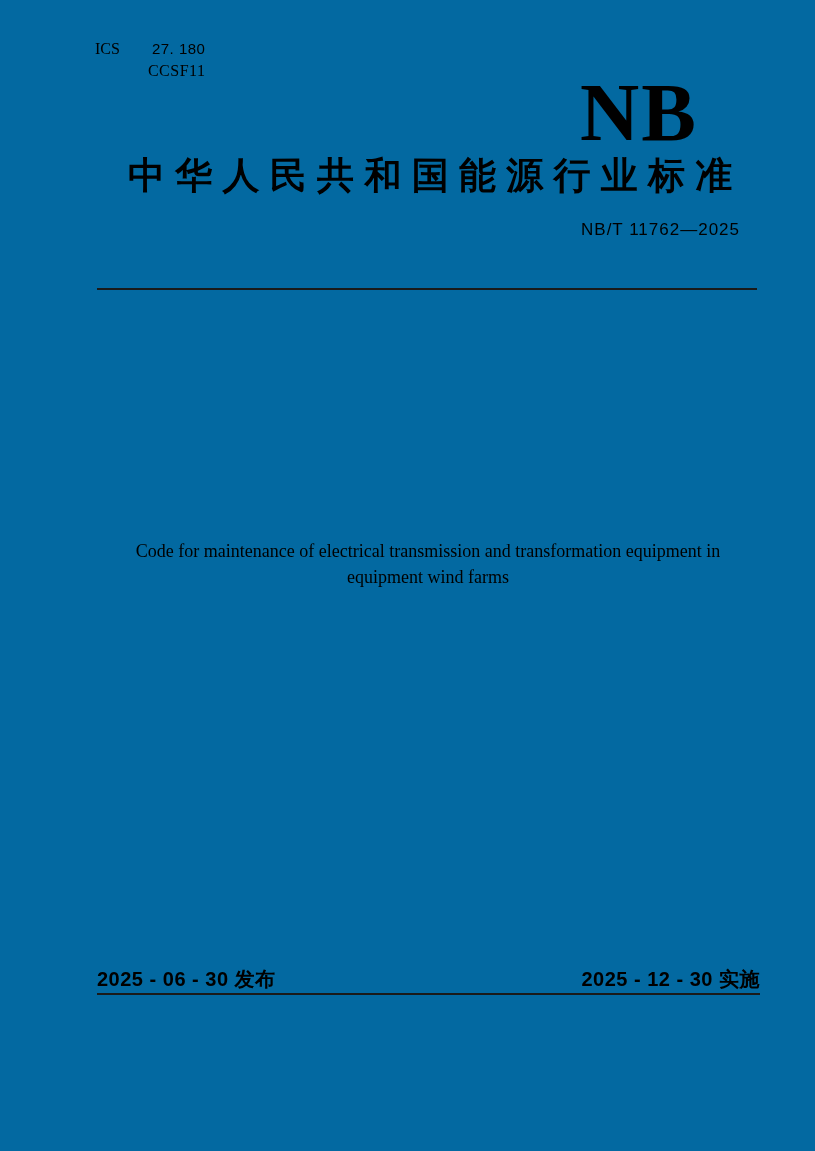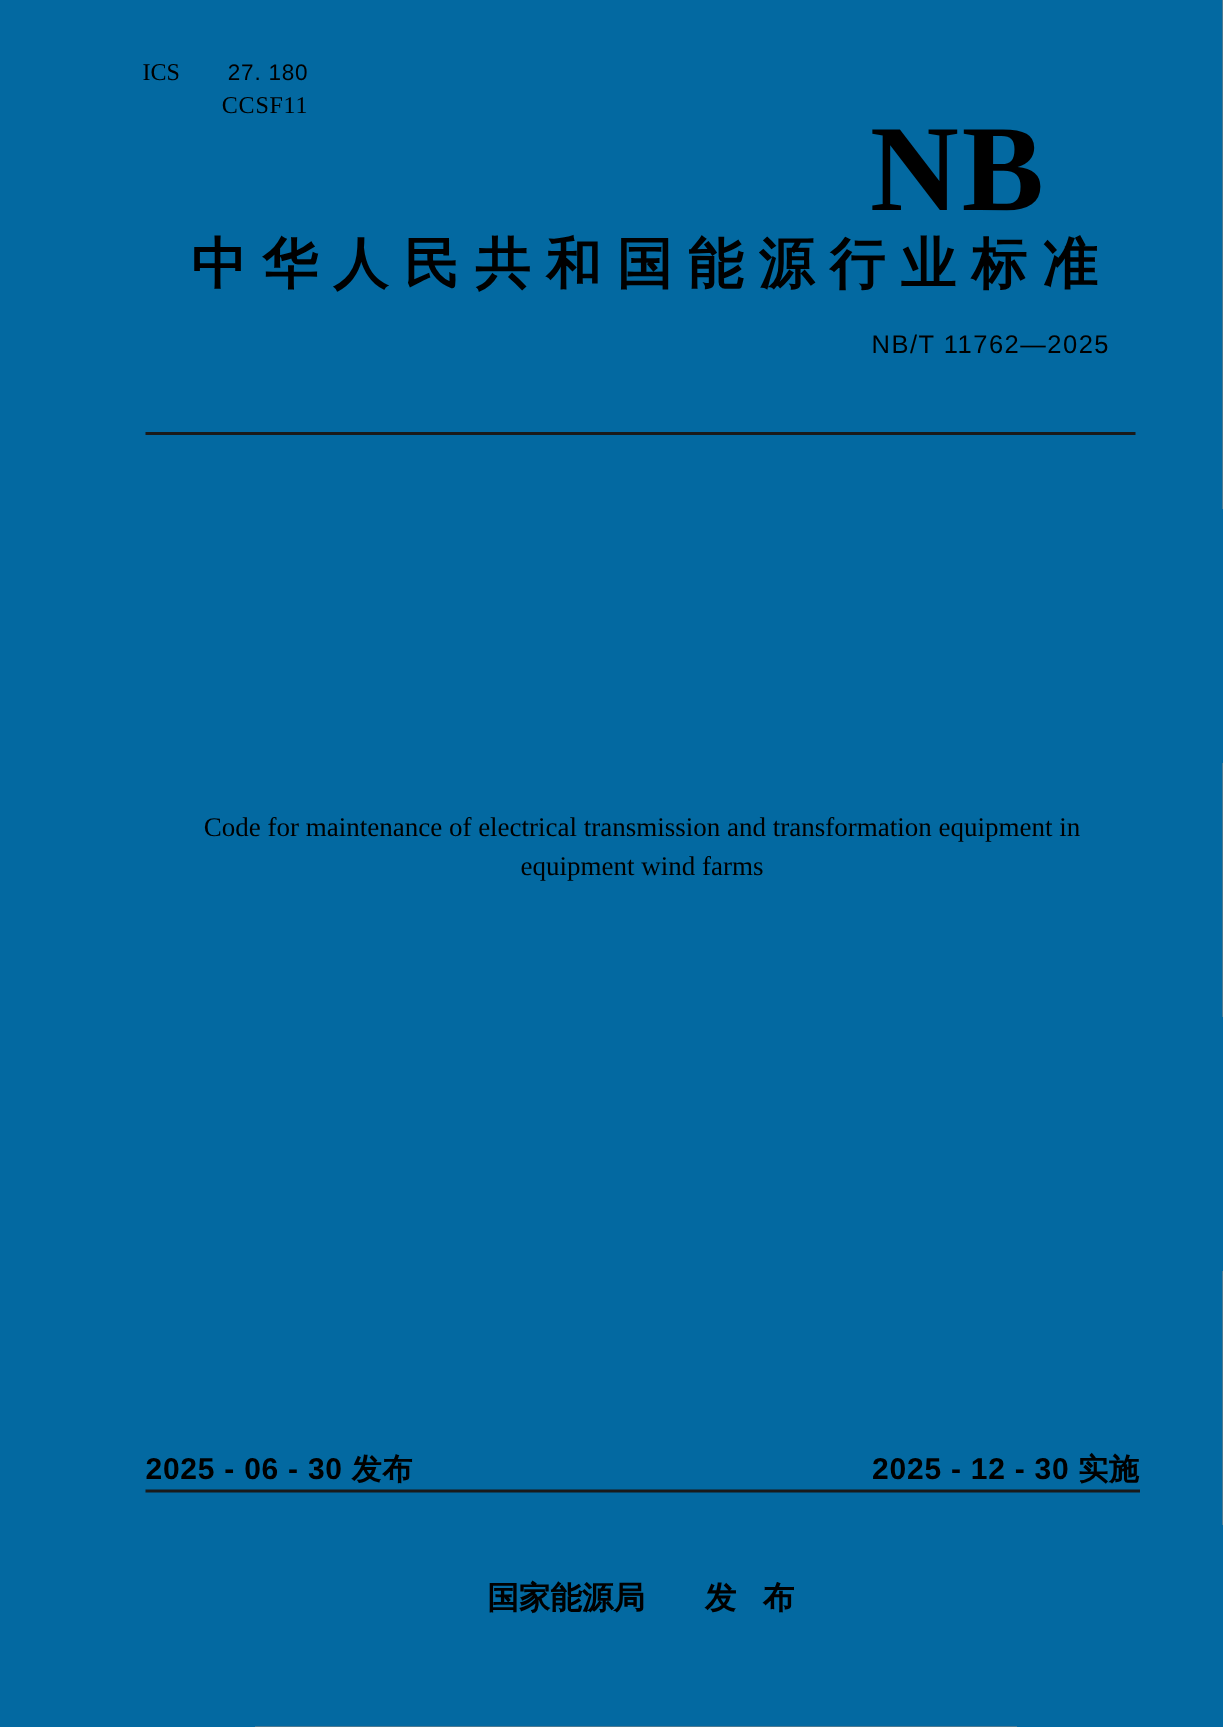--- a/index.html
+++ b/index.html
@@ -184,18 +184,14 @@
     <div>equipment wind farms</div>
   </div>
 
   <div class="dates-row">
     <span class="issue-date">2025 - 06 - 30 发布</span>
     <span class="implement-date">2025 - 12 - 30 实施</span>
   </div>
 
   <div class="rule-bottom"></div>
 
-  <div class="publisher-row">
-    <span class="publisher-org">国家能源局</span>
-    <span class="publisher-action">发  布</span>
-  </div>
 
 </div>
 
 </body></html>

